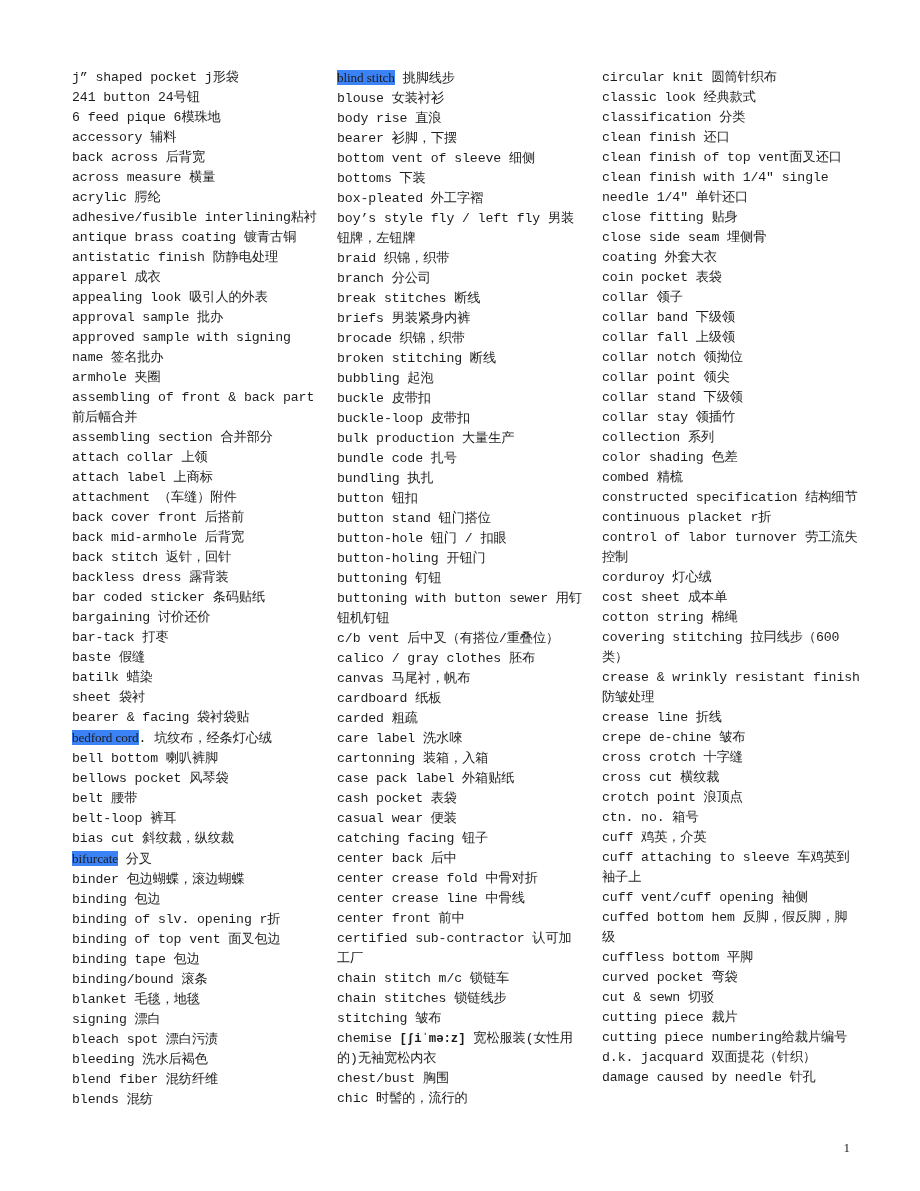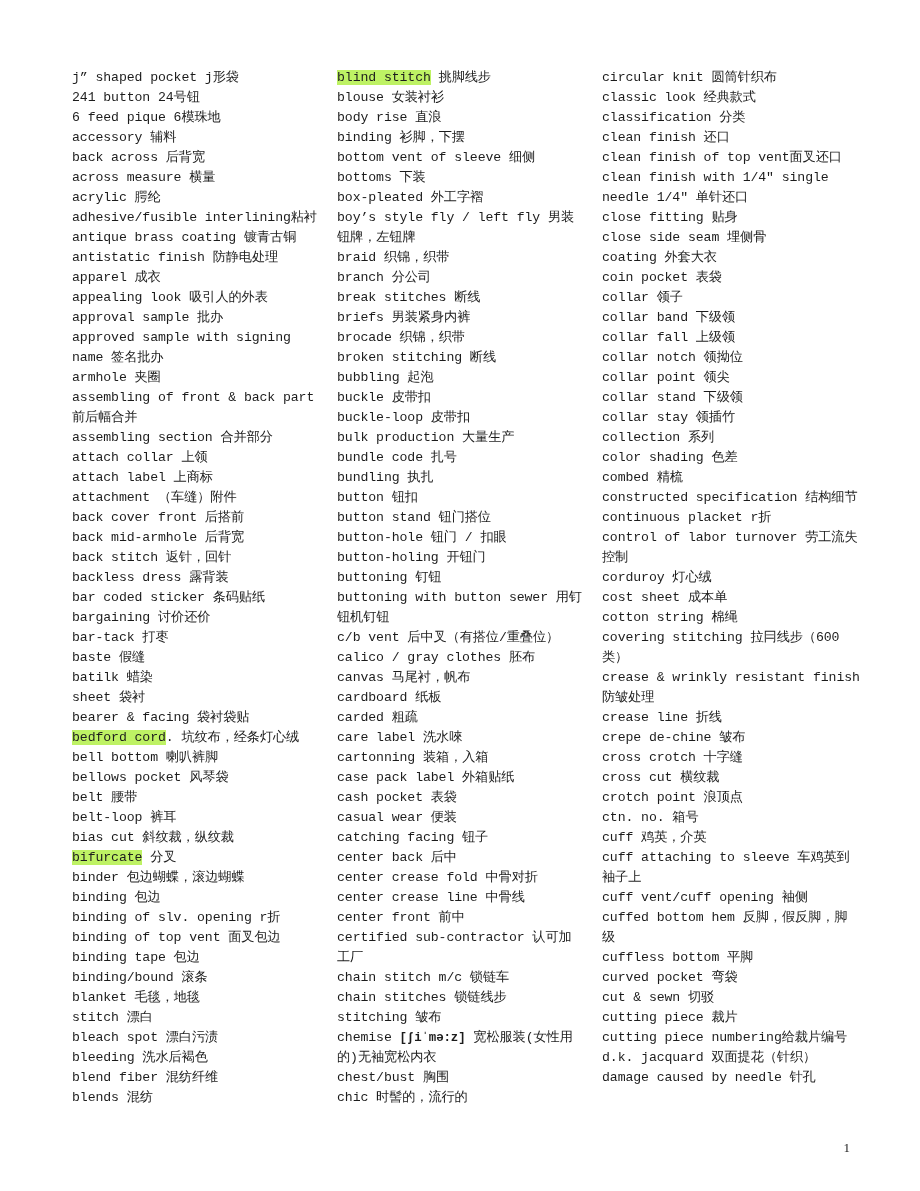--- a/index.html
+++ b/index.html
@@ -47,21 +47,22 @@
     letter-spacing: -0.1px;
     word-spacing: 0px;
     text-align: left;
     white-space: normal;
     word-break: break-word;
     margin: 0;
     padding: 0;
     color: #1c1c1c;
   }
   .entry .hl {
-    background-color: #bef264;
+    background-color: #3b82f6;
+    font-family: Liberation Serif, serif;
   }
   .entry .ipa {
     font-family: Liberation Mono, monospace;
     font-weight: bold;
     font-size: 12.4px;
   }
   .page-number {
     position: absolute;
     right: 70px;
     bottom: 35px;
@@ -114,31 +115,31 @@
         <div class="entry">belt-loop 裤耳</div>
         <div class="entry">bias cut 斜纹裁，纵纹裁</div>
         <div class="entry"><span class="hl">bifurcate</span><span> 分叉</span></div>
         <div class="entry">binder 包边蝴蝶，滚边蝴蝶</div>
         <div class="entry">binding 包边</div>
         <div class="entry">binding of slv. opening r折</div>
         <div class="entry">binding of top vent 面叉包边</div>
         <div class="entry">binding tape 包边</div>
         <div class="entry">binding/bound 滚条</div>
         <div class="entry">blanket 毛毯，地毯</div>
-        <div class="entry">stitch 漂白</div>
+        <div class="entry">signing 漂白</div>
         <div class="entry">bleach spot 漂白污渍</div>
         <div class="entry">bleeding 洗水后褐色</div>
         <div class="entry">blend fiber 混纺纤维</div>
         <div class="entry">blends 混纺</div>
       </div>
     <div class="column" id="col-1">
         <div class="entry"><span class="hl">blind stitch</span><span> 挑脚线步</span></div>
         <div class="entry">blouse 女装衬衫</div>
         <div class="entry">body rise 直浪</div>
-        <div class="entry">binding 衫脚，下摆</div>
+        <div class="entry">bearer 衫脚，下摆</div>
         <div class="entry">bottom vent of sleeve 细侧</div>
         <div class="entry">bottoms 下装</div>
         <div class="entry">box-pleated 外工字褶</div>
         <div class="entry">boy’s style fly / left fly 男装钮牌，左钮牌</div>
         <div class="entry">braid 织锦，织带</div>
         <div class="entry">branch 分公司</div>
         <div class="entry">break stitches 断线</div>
         <div class="entry">briefs 男装紧身内裤</div>
         <div class="entry">brocade 织锦，织带</div>
         <div class="entry">broken stitching 断线</div>

